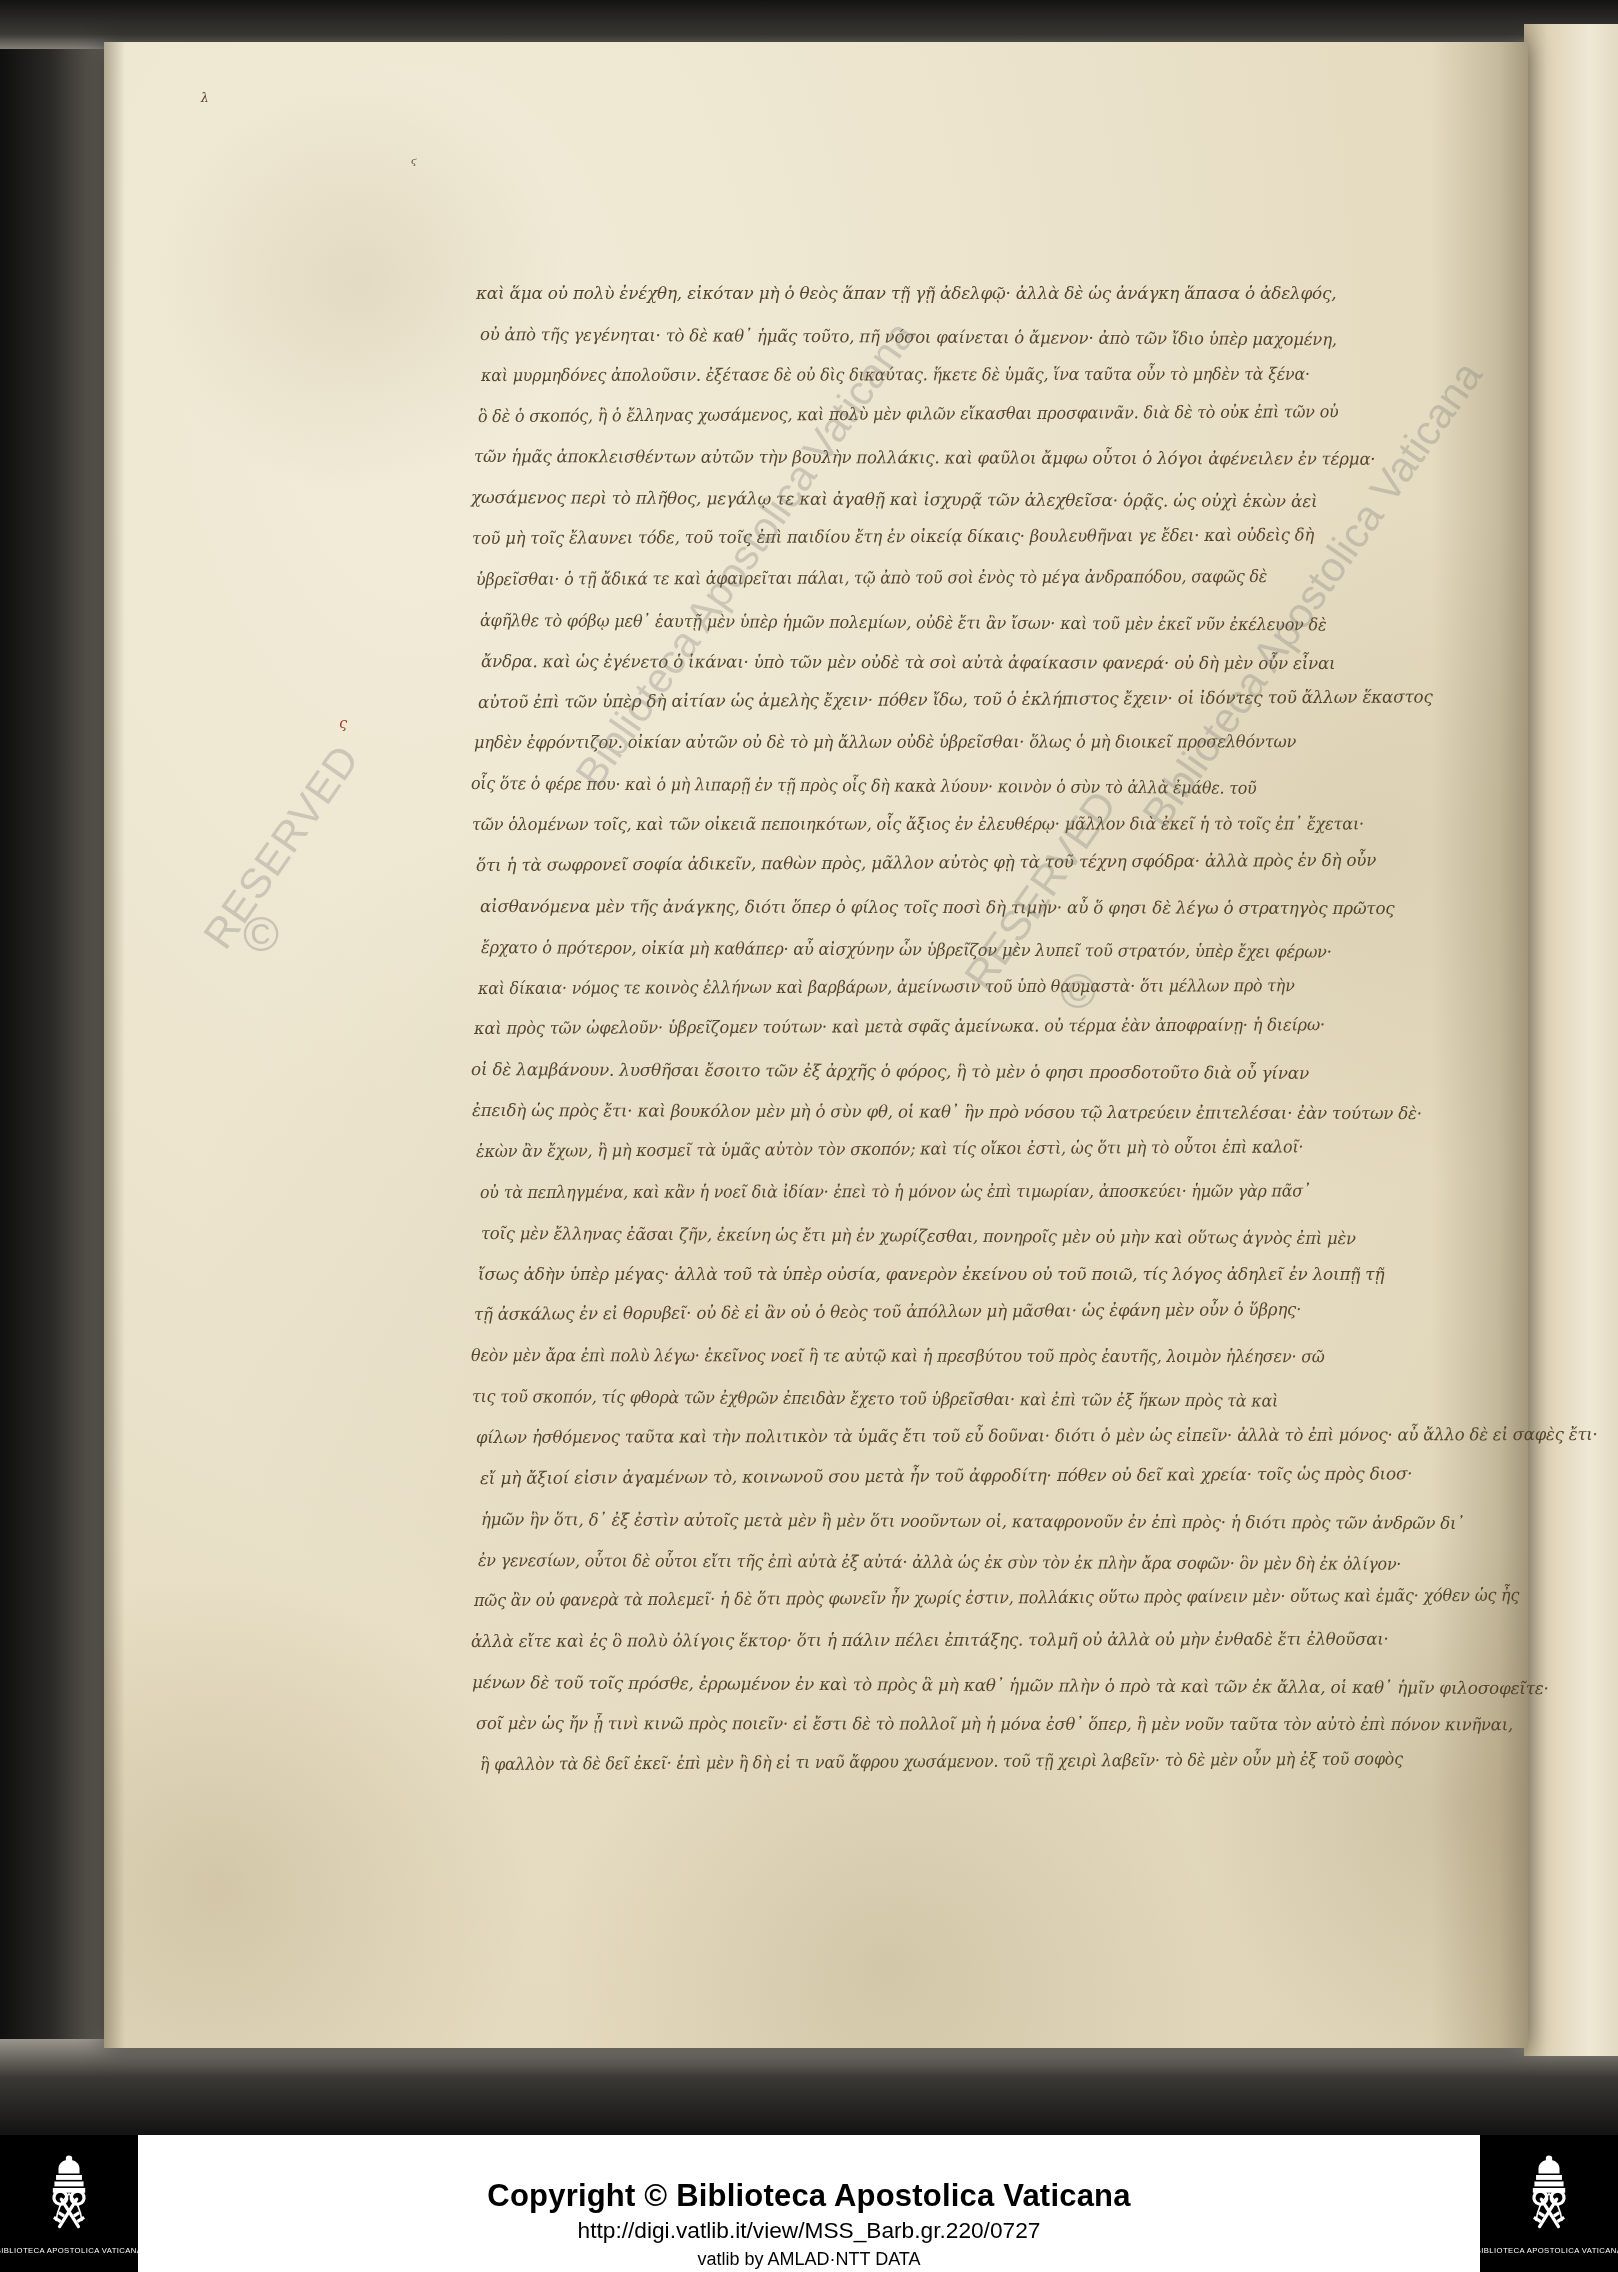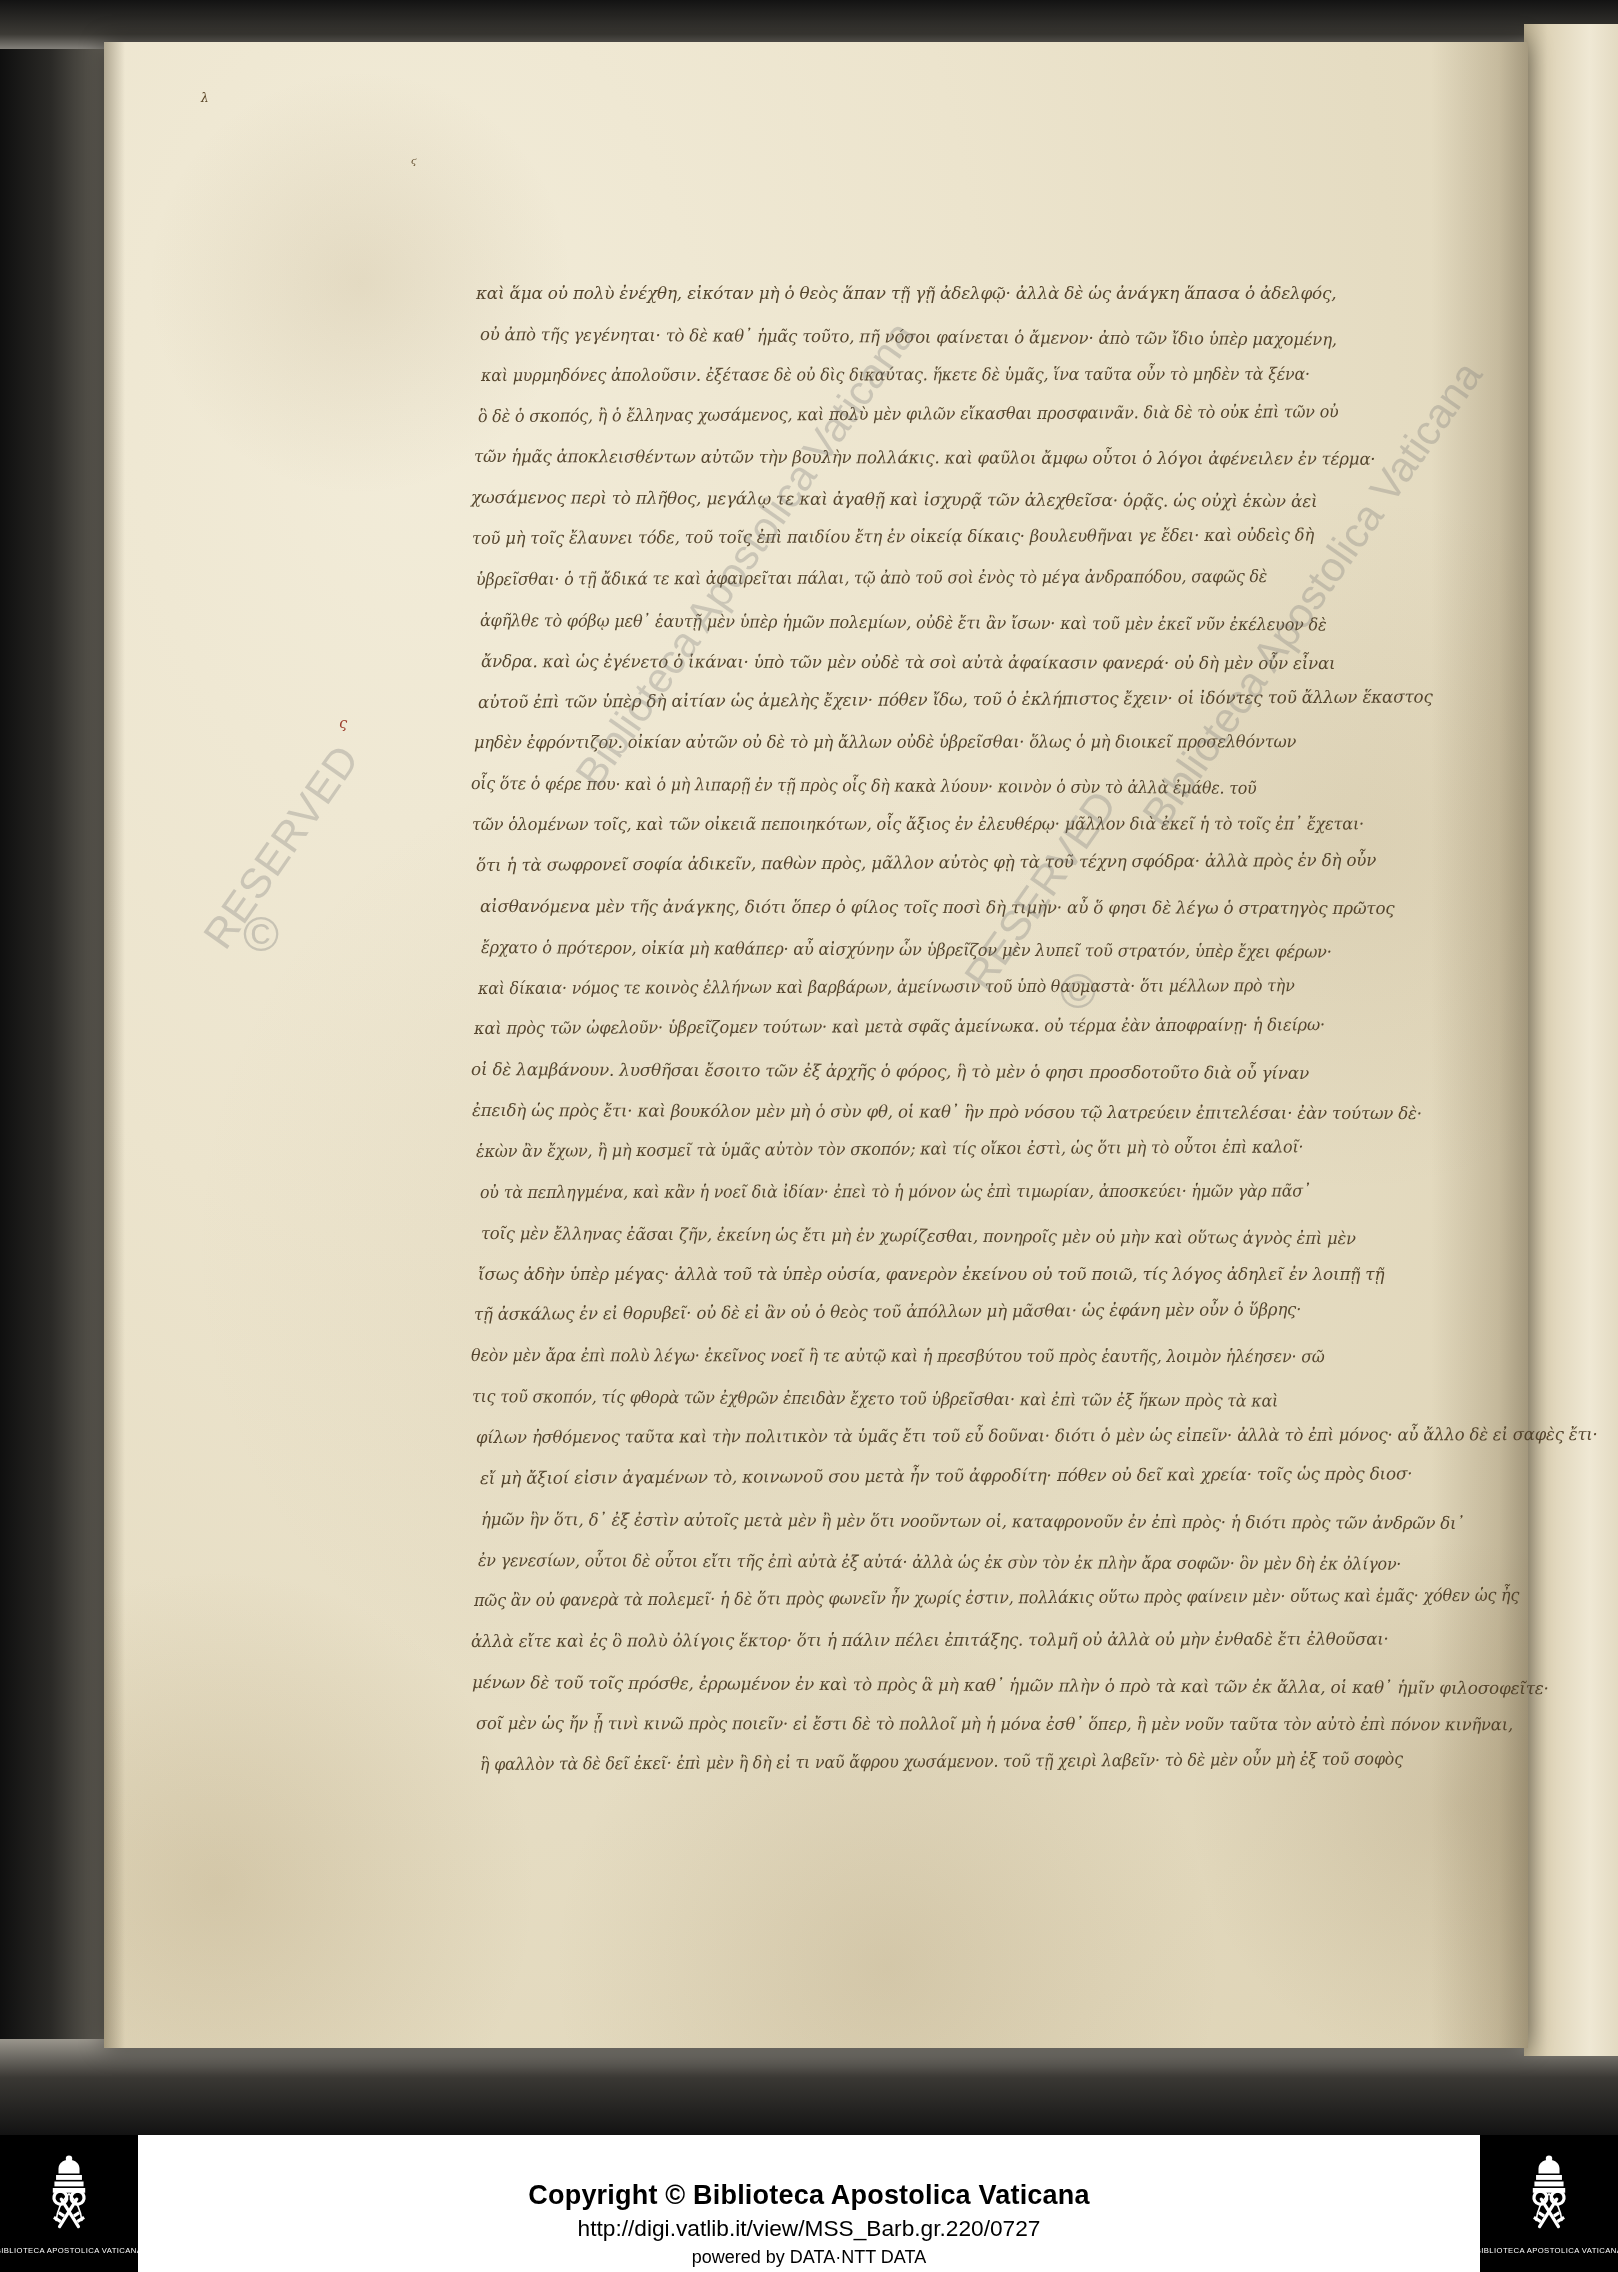--- a/index.html
+++ b/index.html
@@ -173,21 +173,21 @@
     background: #ffffff;
     display: flex;
     align-items: center;
     justify-content: center;
   }
   #footer-text {
     text-align: center;
     color: #000;
   }
   #footer-title {
-    font-size: 27px;
+    font-size: 31px;
     font-weight: bold;
     letter-spacing: 0.2px;
     line-height: 1.15;
     margin-top: 40px;
   }
   #footer-url {
     font-size: 22.7px;
     margin-top: 3.2px;
   }
   #footer-powered {
@@ -314,21 +314,21 @@
         <path d="M42 50 q-14 14 -16 34" stroke="#ffffff" stroke-width="2" fill="none"></path>
         <path d="M42 50 q14 14 16 34" stroke="#ffffff" stroke-width="2" fill="none"></path>
       </g>
     </svg>
     <div class="seal-caption">BIBLIOTECA APOSTOLICA VATICANA</div>
   </div>
 
   <div id="footer-text">
     <div id="footer-title">Copyright © Biblioteca Apostolica Vaticana</div>
     <div id="footer-url">http://digi.vatlib.it/view/MSS_Barb.gr.220/0727</div>
-    <div id="footer-powered">powered by DATA·NTT DATA</div>
+    <div id="footer-powered">vatlib by AMLAD·NTT DATA</div>
   </div>
 
   <div class="seal seal-right">
     <svg width="68" height="91" viewBox="0 0 84 112" aria-hidden="true">
       <g fill="#ffffff">
         <path d="M42 8 c-8 0 -13 5 -13 11 l0 6 26 0 0 -6 c0 -6 -5 -11 -13 -11 z"></path>
         <ellipse cx="42" cy="7" rx="4" ry="4"></ellipse>
         <path d="M26 27 h32 v6 h-32 z"></path>
         <path d="M24 35 h36 v6 h-36 z"></path>
         <path d="M22 43 h40 v6 h-40 z"></path>

